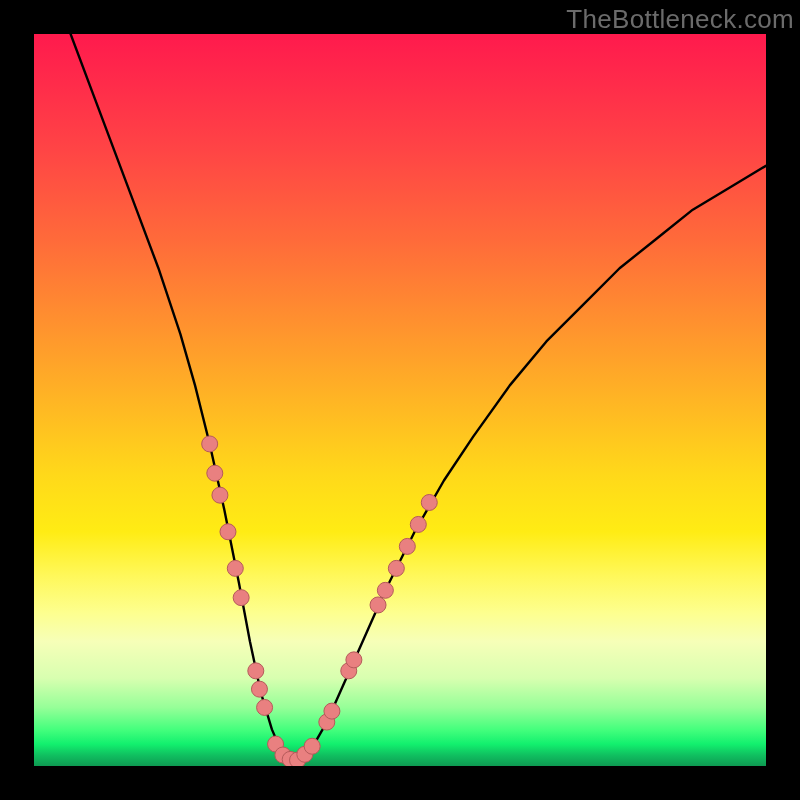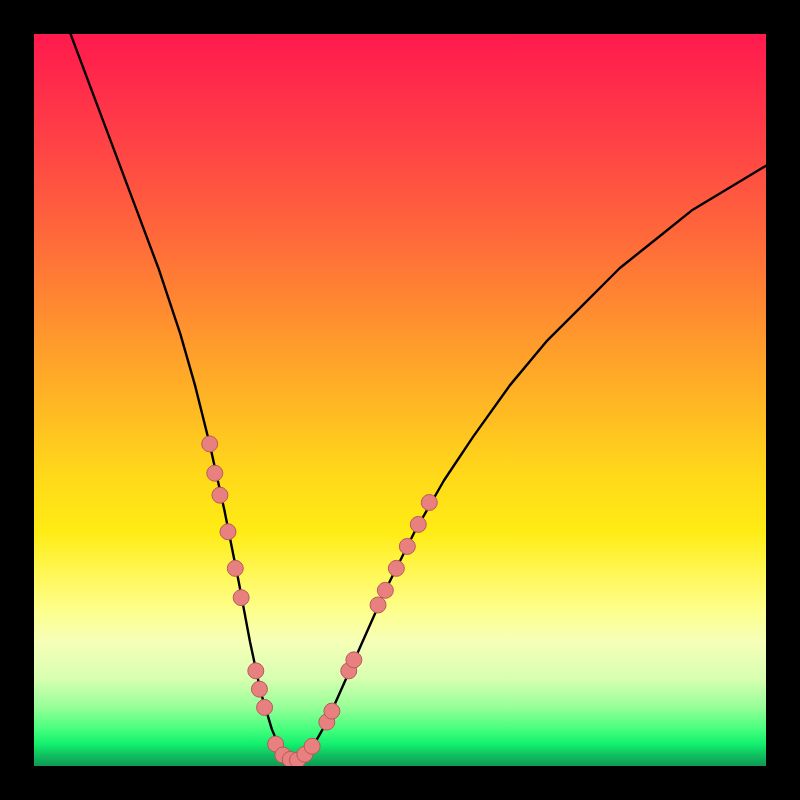--- a/index.html
+++ b/index.html
@@ -55,13 +55,14 @@
         <circle cx="314.76" cy="636.84" r="8" fill="#e98080" stroke="#b55a5a" stroke-width="1"></circle>
         <circle cx="319.88" cy="625.86" r="8" fill="#e98080" stroke="#b55a5a" stroke-width="1"></circle>
         <circle cx="344.04" cy="570.96" r="8" fill="#e98080" stroke="#b55a5a" stroke-width="1"></circle>
         <circle cx="351.36" cy="556.32" r="8" fill="#e98080" stroke="#b55a5a" stroke-width="1"></circle>
         <circle cx="362.34" cy="534.36" r="8" fill="#e98080" stroke="#b55a5a" stroke-width="1"></circle>
         <circle cx="373.32" cy="512.40" r="8" fill="#e98080" stroke="#b55a5a" stroke-width="1"></circle>
         <circle cx="384.30" cy="490.44" r="8" fill="#e98080" stroke="#b55a5a" stroke-width="1"></circle>
         <circle cx="395.28" cy="468.48" r="8" fill="#e98080" stroke="#b55a5a" stroke-width="1"></circle>
       </svg>
   </div>
+  <div class="watermark">TheBottleneck.com</div>
 </div>
 
 </body></html>

